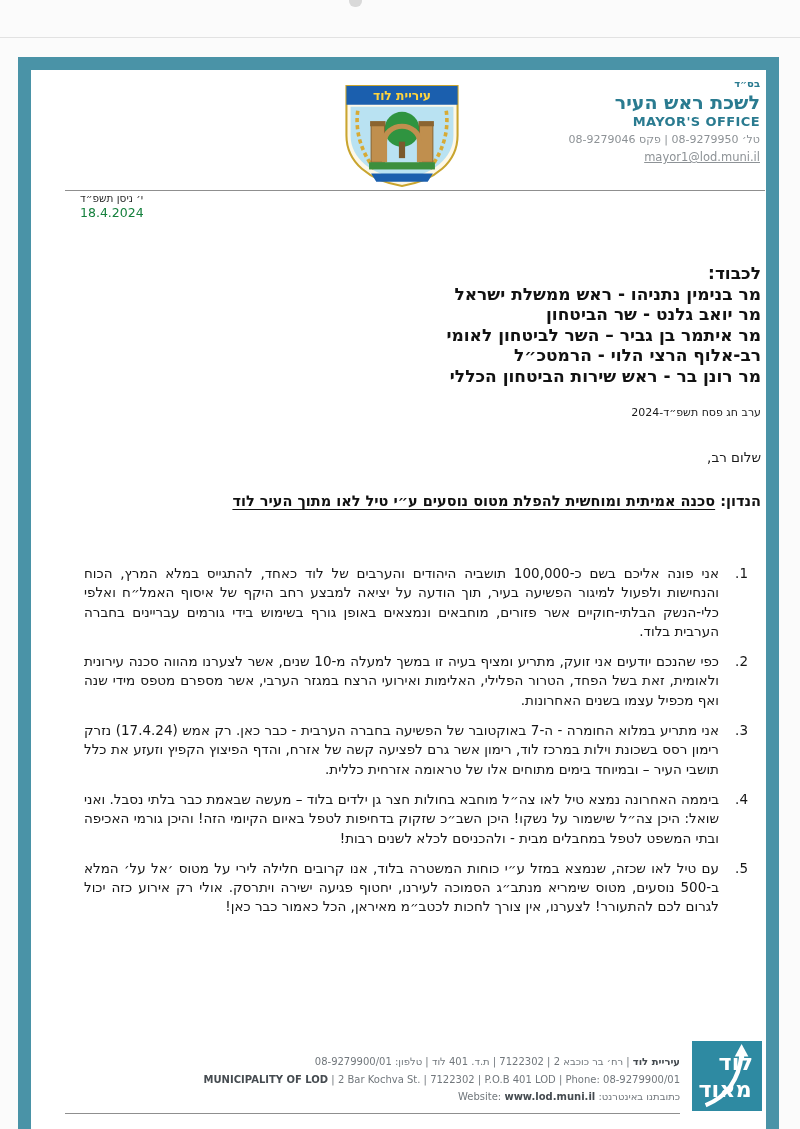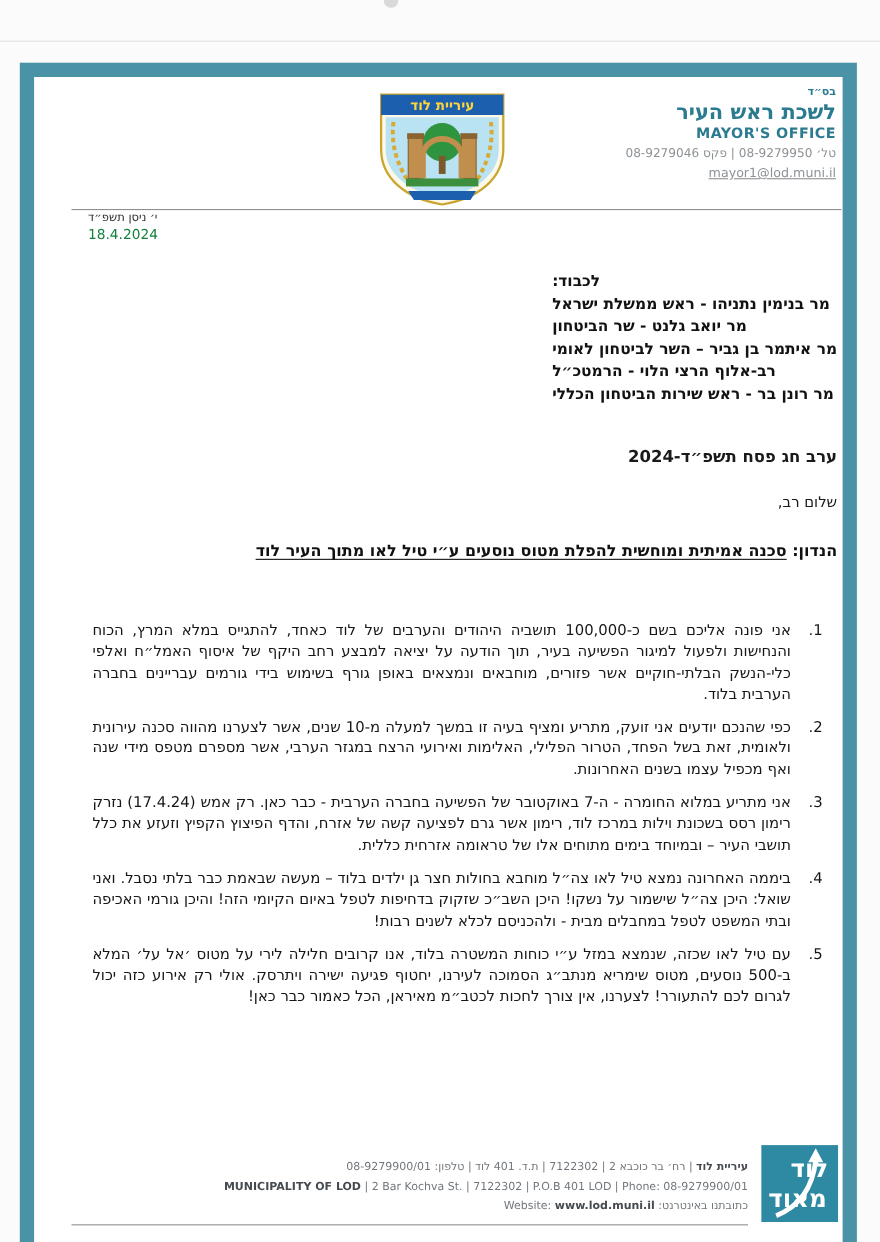--- a/index.html
+++ b/index.html
@@ -31,24 +31,24 @@
   .email { font-size:11.5px; color:#8d9296; text-decoration:underline; margin-top:2px; display:inline-block; direction:ltr; }
   .emblem { position:absolute; left:309px; top:12px; width:124px; height:107px; }
   .hdr-rule { position:absolute; bottom:0; left:34px; right:1px; border-top:1px solid #8f8f8f; }
 
   
   .date { position:absolute; top:122px; left:34px; text-align:left; direction:rtl;margin-left:15px; }
   .date-he { font-size:10.5px; color:#2b2b2b; }
   .date-greg { font-size:12.5px; color:#15803d; direction:ltr; margin-top:1px; }
 
   
-  .recipients { position:absolute; top:176px; right:5px; text-align:left;
-    font-weight:bold; font-size:14px; line-height:20.5px; color:#121212; }
+  .recipients { position:absolute; top:193px; right:5px; text-align:right;
+    font-weight:bold; font-size:17px; line-height:20.5px; color:#121212; }
 
-  .eve   { position:absolute; top:336px; right:5px; font-size:15px;font-weight:bold; }
+  .eve   { position:absolute; top:336px; right:5px; font-size:11px; }
   .greet { position:absolute; top:379px; right:5px; font-size:13.5px; }
 
   .subject { position:absolute; top:423px; right:5px; font-weight:bold; font-size:14.5px; color:#111; }
   .subject-text { text-decoration:underline; text-underline-offset:3px; }
 
   
   .paras { position:absolute; top:494px; right:18px; left:53px; }
   .para { display:flex; gap:9px; margin-bottom:11px;
     font-size:13.5px; line-height:19.3px; color:#161616; }
   .pnum { flex:0 0 20px; text-align:right; }

